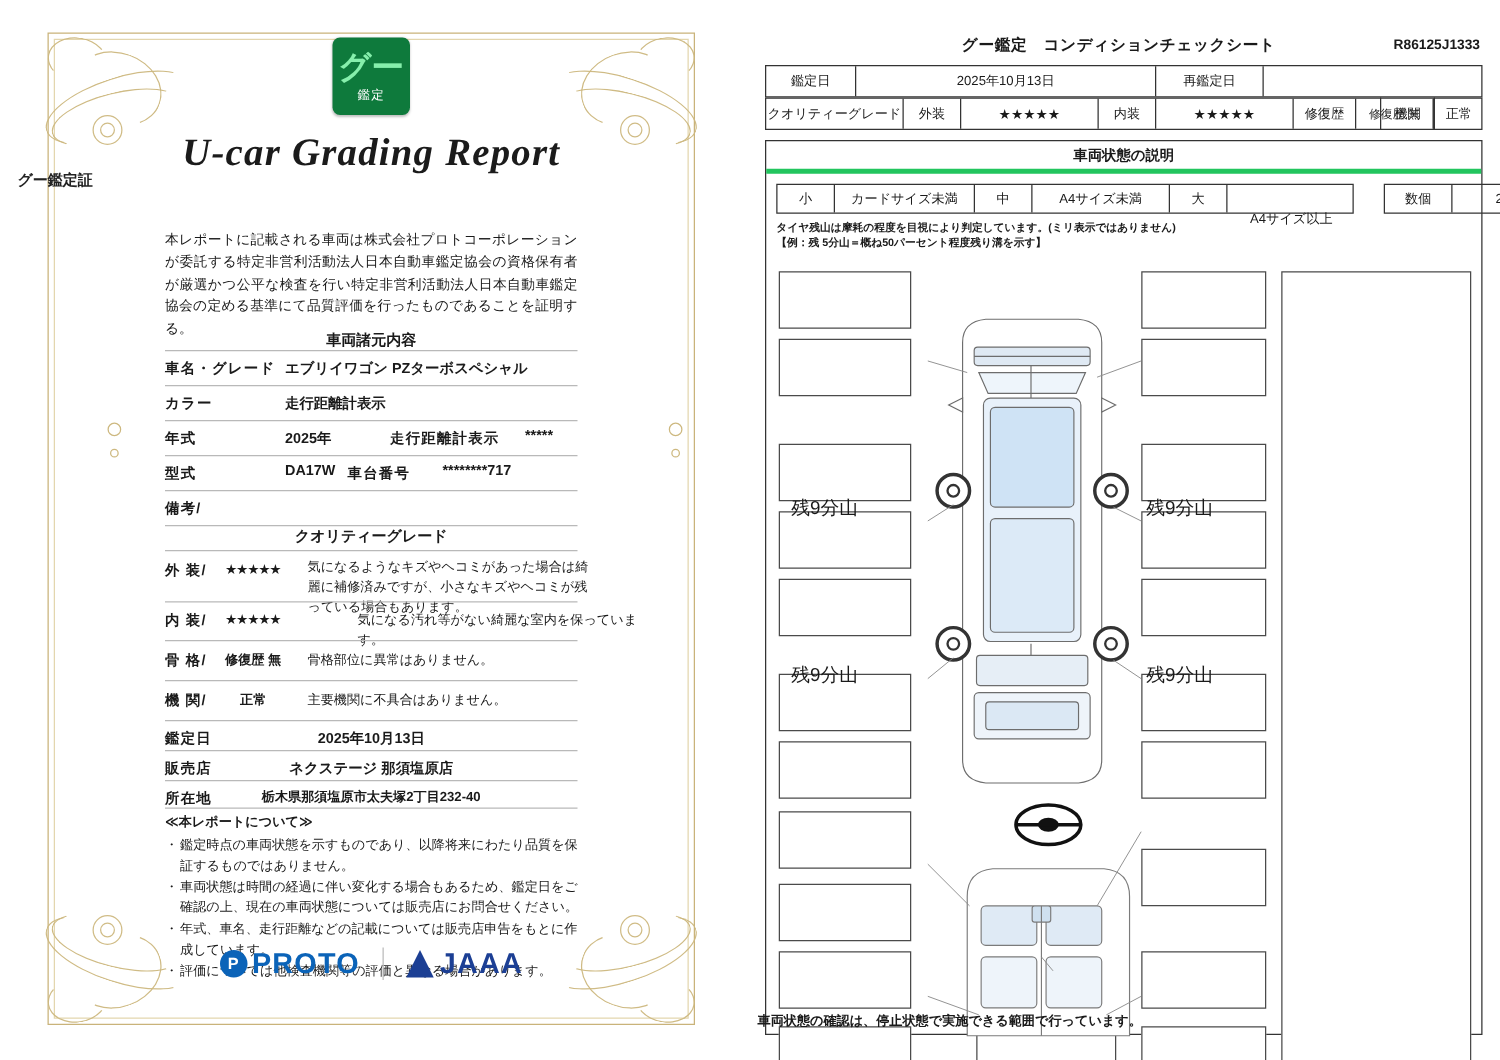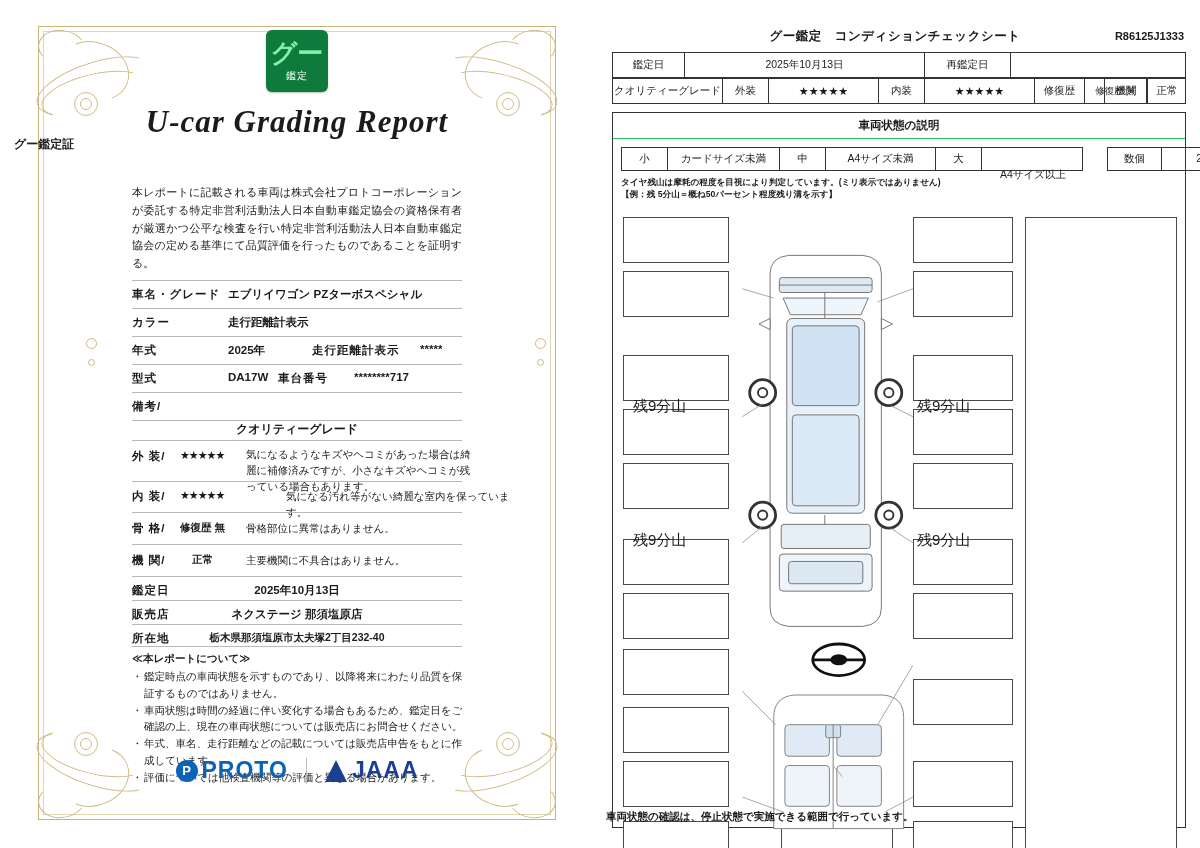--- a/index.html
+++ b/index.html
@@ -119,21 +119,21 @@
     position:absolute;box-sizing:border-box;display:flex;align-items:center;
     justify-content:center;font-size:10.5px;border-right:1px solid #333;
     height:100%;top:0;
   }
   .cell.last{border-right:none;}
 
   .starbox{letter-spacing:0px;font-size:11px;}
 
   .expl-head{
     position:absolute;left:0;top:0;width:100%;height:26px;box-sizing:border-box;
-    border-bottom:1px solid #22c55e;display:flex;align-items:center;justify-content:center;
+    border-bottom:4px solid #22c55e;display:flex;align-items:center;justify-content:center;
     font-size:11.5px;font-weight:700;
   }
   .size-row{position:absolute;left:8px;top:34px;width:462px;height:24px;border:1px solid #333;box-sizing:border-box;}
   .qty-row{position:absolute;left:494px;top:34px;width:160px;height:24px;border:1px solid #333;box-sizing:border-box;}
   .tire-note{
     position:absolute;left:8px;top:64px;width:480px;font-size:8.6px;line-height:1.35;font-weight:700;
   }
 
   .diag{position:absolute;left:0;top:96px;width:100%;height:640px;}
   .dbox{position:absolute;border:1px solid #4a4a4a;box-sizing:border-box;background:#fff;}
@@ -198,20 +198,21 @@
 
     <div class="logo-badge">
       <span class="g">グー</span>
       <span class="k">鑑定</span>
     </div>
 
     <div class="cert-title">U-car Grading Report</div>
     <div class="cert-subtitle">グー鑑定証</div>
     <div class="cert-intro">本レポートに記載される車両は株式会社プロトコーポレーションが委託する特定非営利活動法人日本自動車鑑定協会の資格保有者が厳選かつ公平な検査を行い特定非営利活動法人日本自動車鑑定協会の定める基準にて品質評価を行ったものであることを証明する。</div>
 
+    <div class="sec-title" style="top:256px;">車両諸元内容</div>
     <div class="hr" style="top:272px;"></div>
 
     <div class="row" style="top:279px;height:22px;">
       <span class="lbl">車名・グレード</span>
       <span class="val" style="left:96px;">エブリイワゴン PZターボスペシャル</span>
     </div>
     <div class="hr" style="top:300px;"></div>
 
     <div class="row" style="top:307px;height:22px;">
       <span class="lbl">カラー</span>

